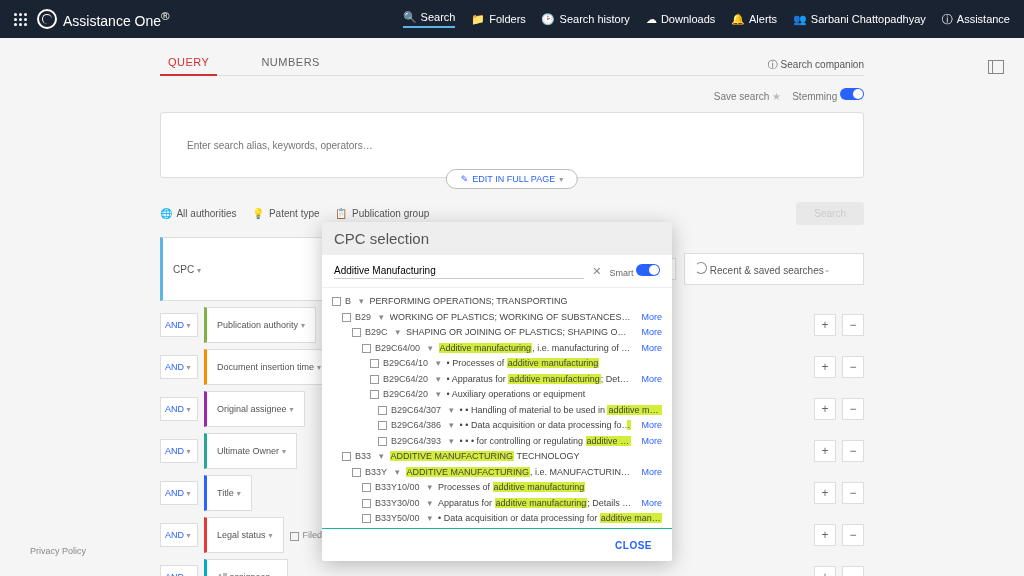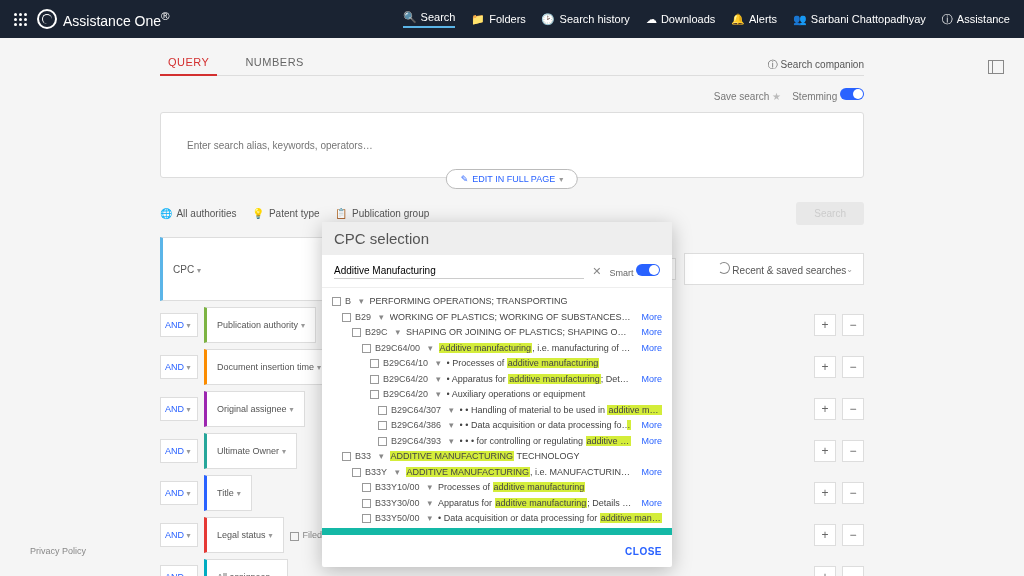--- a/index.html
+++ b/index.html
@@ -8,35 +8,35 @@
 .header-left{display:flex;align-items:center;gap:10px}
 .apps-icon{display:grid;grid-template-columns:repeat(3,3px);gap:2px}
 .apps-icon span{width:3px;height:3px;background:#fff;border-radius:50%}
 .logo{display:flex;align-items:center;gap:6px;font-size:14px;font-weight:500}
 .logo-circle{width:20px;height:20px;border:2px solid #fff;border-radius:50%;position:relative}
 .logo-circle::after{content:"";position:absolute;inset:3px;border:1px solid #fff;border-radius:50%;border-right:none;border-bottom:none}
 .header-nav{display:flex;gap:16px;font-size:11px}
 .header-nav-item{display:flex;align-items:center;gap:4px;cursor:pointer}
 .header-nav-item.active{border-bottom:2px solid #5bb5e8;padding-bottom:2px}
 .main{padding:12px 160px 0 160px}
-.tabs{display:flex;gap:20px;border-bottom:1px solid #ddd;margin-bottom:8px}
+.tabs{display:flex;gap:36px;border-bottom:1px solid #ddd;margin-bottom:8px}
 .tab{padding:6px 8px;color:#666;font-size:11px;cursor:pointer;letter-spacing:.5px}
 .tab.active{color:#d32f2f;border-bottom:2px solid #d32f2f;margin-bottom:-1px}
 .top-right{float:right;display:flex;align-items:center;gap:14px;font-size:10px;color:#555;margin-top:-26px}
 .toggle{width:24px;height:12px;background:#2962ff;border-radius:6px;position:relative;display:inline-block}
 .toggle::after{content:"";position:absolute;right:1px;top:1px;width:10px;height:10px;background:#fff;border-radius:50%}
 .search-box{background:#fff;border:1px solid #ddd;border-radius:3px;padding:26px;margin:10px 0 0 0;position:relative}
 .search-input{width:100%;border:none;outline:none;font-size:10px;color:#999}
 .edit-btn{position:absolute;left:50%;bottom:-12px;transform:translateX(-50%);background:#fff;border:1px solid #bbb;border-radius:14px;padding:4px 14px;font-size:9px;color:#2962ff;display:flex;align-items:center;gap:4px;cursor:pointer}
 .filter-bar{display:flex;align-items:center;gap:16px;margin:24px 0 12px 0;font-size:10px;color:#555}
 .filter-bar .item{display:flex;align-items:center;gap:4px;cursor:pointer}
 .search-btn{margin-left:auto;background:#e8e8e8;color:#ccc;border:none;padding:6px 18px;border-radius:3px;font-size:10px}
 .query-row{display:flex;align-items:center;gap:8px;margin-bottom:6px}
 .cpc-box{flex:1;background:#fff;border:1px solid #ddd;border-left:3px solid #5bb5e8;padding:24px 10px;display:flex;align-items:center;justify-content:space-between;font-size:10px;color:#555}
-.recent-box{width:180px;background:#fff;border:1px solid #ddd;padding:8px 10px;display:flex;align-items:center;justify-content:flex-end;font-size:10px;color:#555}
+.recent-box{width:180px;background:#fff;border:1px solid #ddd;padding:8px 10px;display:flex;align-items:center;justify-content:flex-start;font-size:10px;color:#555}
 .pm-btn{width:22px;height:22px;background:#fff;border:1px solid #ddd;display:flex;align-items:center;justify-content:center;cursor:pointer;font-size:12px;color:#666}
 .criteria-row{display:flex;align-items:center;gap:6px;margin-bottom:6px}
 .and-pill{width:38px;background:#fff;border:1px solid #ddd;padding:6px 4px;font-size:9px;color:#2962ff;cursor:pointer}
 .field-pill{background:#fff;border:1px solid #ddd;padding:12px 10px;font-size:9px;color:#555;cursor:pointer;display:flex;align-items:center;gap:3px}
 .bar-green{border-left:3px solid #7cb342}
 .bar-orange{border-left:3px solid #fb8c00}
 .bar-purple{border-left:3px solid #9c27b0}
 .bar-teal{border-left:3px solid #26a69a}
 .bar-blue{border-left:3px solid #2962ff}
 .bar-red{border-left:3px solid #e53935}
@@ -47,21 +47,21 @@
 .popup-search input{flex:1;border:none;outline:none;font-size:10px;border-bottom:1px solid #ccc;padding:2px 0}
 .tree{padding:6px 10px;max-height:240px;overflow-y:auto;font-size:9px;color:#444;line-height:1.5}
 .tree-row{display:flex;align-items:flex-start;gap:4px;padding:1px 0;white-space:nowrap;overflow:hidden}
 .tree-row.i1{padding-left:10px}.tree-row.i2{padding-left:20px}.tree-row.i3{padding-left:30px}.tree-row.i4{padding-left:38px}.tree-row.i5{padding-left:46px}
 .chk{width:9px;height:9px;border:1px solid #999;flex-shrink:0;margin-top:2px}
 .code{color:#555;margin-right:4px}
 .caret{color:#888;margin-right:2px}
 .hl{background:#d4ed3a;padding:0 1px}
 .more{color:#2962ff;margin-left:auto;padding-left:6px}
 .desc{overflow:hidden;text-overflow:ellipsis;flex:1}
-.popup-foot{text-align:right;padding:10px 10px;border-top:7px solid #14b8a6}
+.popup-foot{text-align:right;padding:10px 20px;border-top:1px solid #14b8a6}
 .close-link{color:#2962ff;font-size:10px;font-weight:bold;cursor:pointer;letter-spacing:.5px}
 .footer{position:absolute;bottom:18px;left:0;right:0;display:flex;align-items:center;justify-content:center;font-size:11px;color:#555}
 .footer .pp{position:absolute;left:30px;font-size:9px;color:#888}
 .ln-logo{display:flex;align-items:center;gap:4px;font-weight:500}
 .ln-circle{width:14px;height:14px;border-radius:50%;background:#e31b23;position:relative}
 .caret-s{font-size:8px;color:#999}
 .star{color:#bbb}
 .side-panel-icon{position:absolute;right:20px;top:60px;width:16px;height:14px;border:1px solid #888}
 .side-panel-icon::after{content:"";position:absolute;left:3px;top:0;bottom:0;width:1px;background:#888}
 .refresh{display:inline-block;width:12px;height:12px;border:1.5px solid #888;border-radius:50%;border-left-color:transparent;position:relative}

